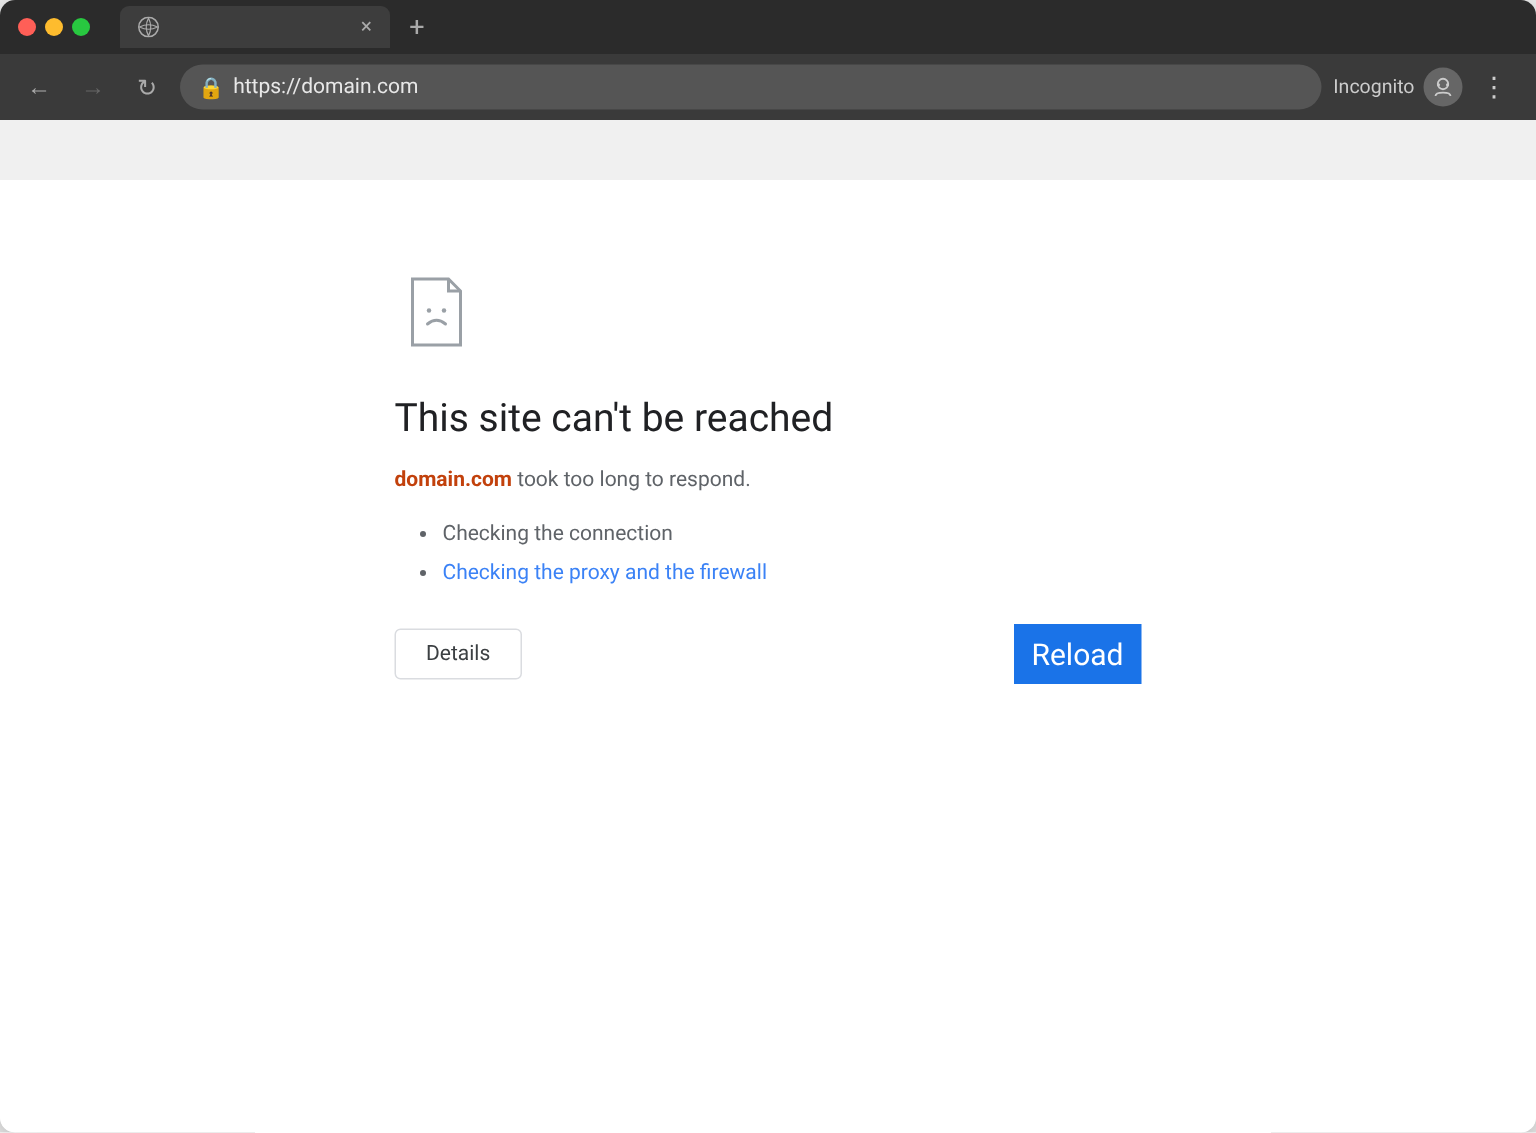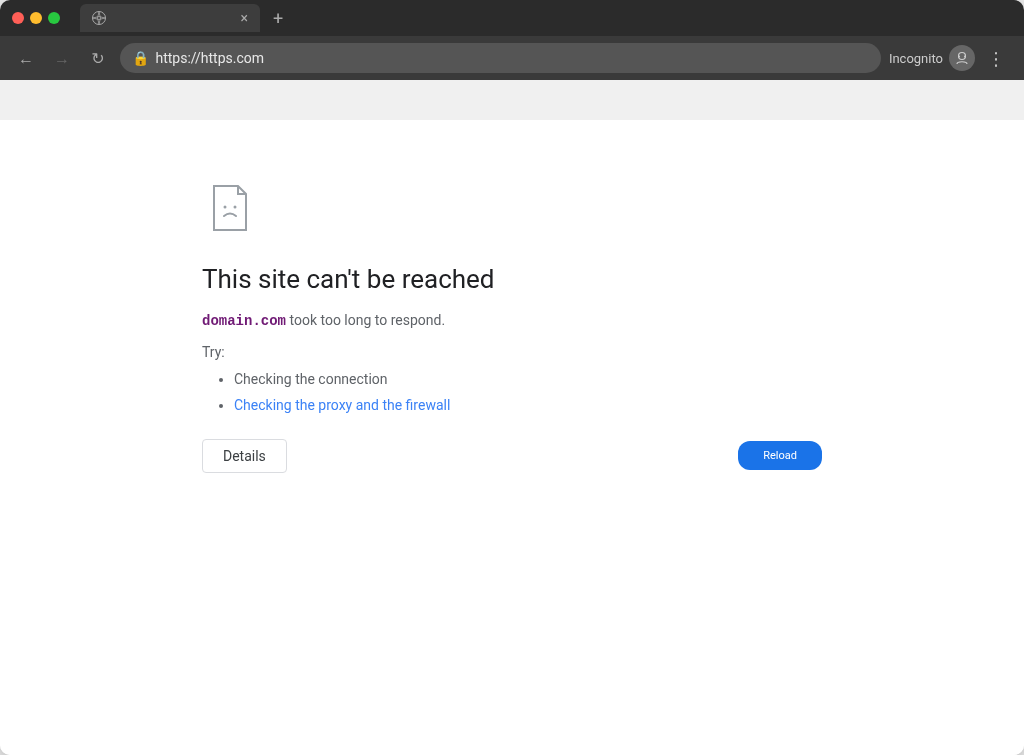--- a/index.html
+++ b/index.html
@@ -200,22 +200,21 @@
     }
 
     .error-description {
       font-size: 14px;
       color: #5f6368;
       margin-bottom: 12px;
       line-height: 1.5;
     }
 
     .error-description strong {
-      color: #701a75;
-      font-family: Liberation Mono, monospace;
+      color: #c2410c;
     }
 
     .try-label {
       font-size: 14px;
       color: #5f6368;
       margin-bottom: 6px;
     }
 
     .suggestions {
       list-style: disc;
@@ -239,40 +238,40 @@
       font-size: 12px;
       color: #70757a;
       margin-bottom: 32px;
       letter-spacing: 0.3px;
     }
 
     .button-row {
       display: flex;
       align-items: center;
       justify-content: space-between;
-      width: 620px;
+      width: 498px;
     }
 
     .details-btn {
       background: #fff;
       border: 1px solid #dadce0;
       border-radius: 4px;
       padding: 8px 20px;
       font-size: 14px;
       color: #3c4043;
       cursor: pointer;
       font-family: inherit;
     }
 
     .reload-btn {
       background: #1a73e8;
       border: none;
-      border-radius: 12px;
-      padding: 8px 25px;
-      font-size: 11px;
+      border-radius: 0;
+      padding: 8px 12px;
+      font-size: 20px;
       color: #fff;
       cursor: pointer;
       font-family: inherit;
     }
   </style>
 </head>
 <body>
 
 <div class="browser-window">
 
@@ -297,21 +296,21 @@
       <div class="tab-new">+</div>
     </div>
   </div>
 
   <div class="toolbar">
     <div class="nav-btn">←</div>
     <div class="nav-btn disabled">→</div>
     <div class="nav-btn">↻</div>
     <div class="address-bar">
       <span class="address-bar-icon">🔒</span>
-      <span class="address-text">https://https.com</span>
+      <span class="address-text">https://domain.com</span>
     </div>
     <div class="toolbar-right">
       <span>Incognito</span>
       <div class="incognito-icon">
         <svg width="18" height="18" viewBox="0 0 18 18" fill="none">
           <circle cx="9" cy="7" r="3.5" stroke="#ccc" stroke-width="1.2" fill="none"></circle>
           <path d="M4 15 C4 12 14 12 14 15" stroke="#ccc" stroke-width="1.2" fill="none"></path>
           <circle cx="6" cy="7.5" r="1" fill="#ccc"></circle>
           <circle cx="12" cy="7.5" r="1" fill="#ccc"></circle>
         </svg>
@@ -336,21 +335,20 @@
           <path d="M22 36 Q28 31 34 36" stroke="#9aa0a6" stroke-width="2" fill="none" stroke-linecap="round"></path>
         </svg>
       </div>
 
       <h1 class="error-title">This site can't be reached</h1>
 
       <p class="error-description">
         <strong>domain.com</strong><span> took too long to respond.</span>
       </p>
 
-      <p class="try-label">Try:</p>
 
       <ul class="suggestions">
         <li>
           <span>Checking the connection</span>
         </li>
         <li>
           <a href="#">Checking the proxy and the firewall</a>
         </li>
       </ul>
 

